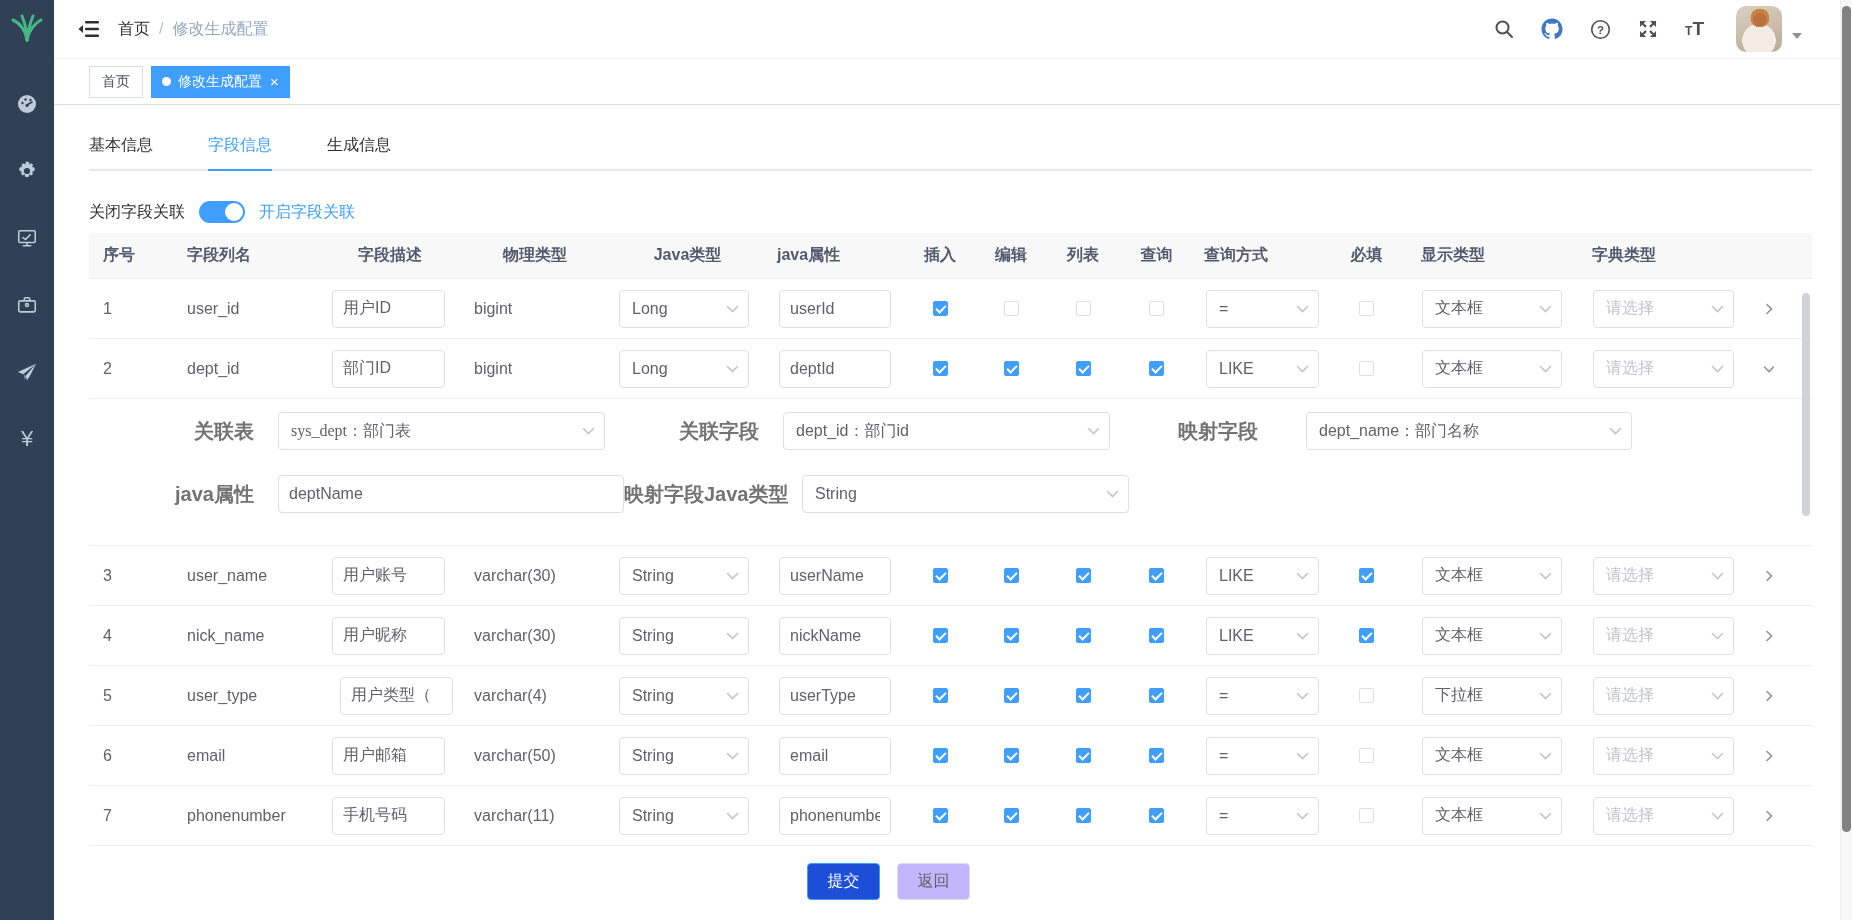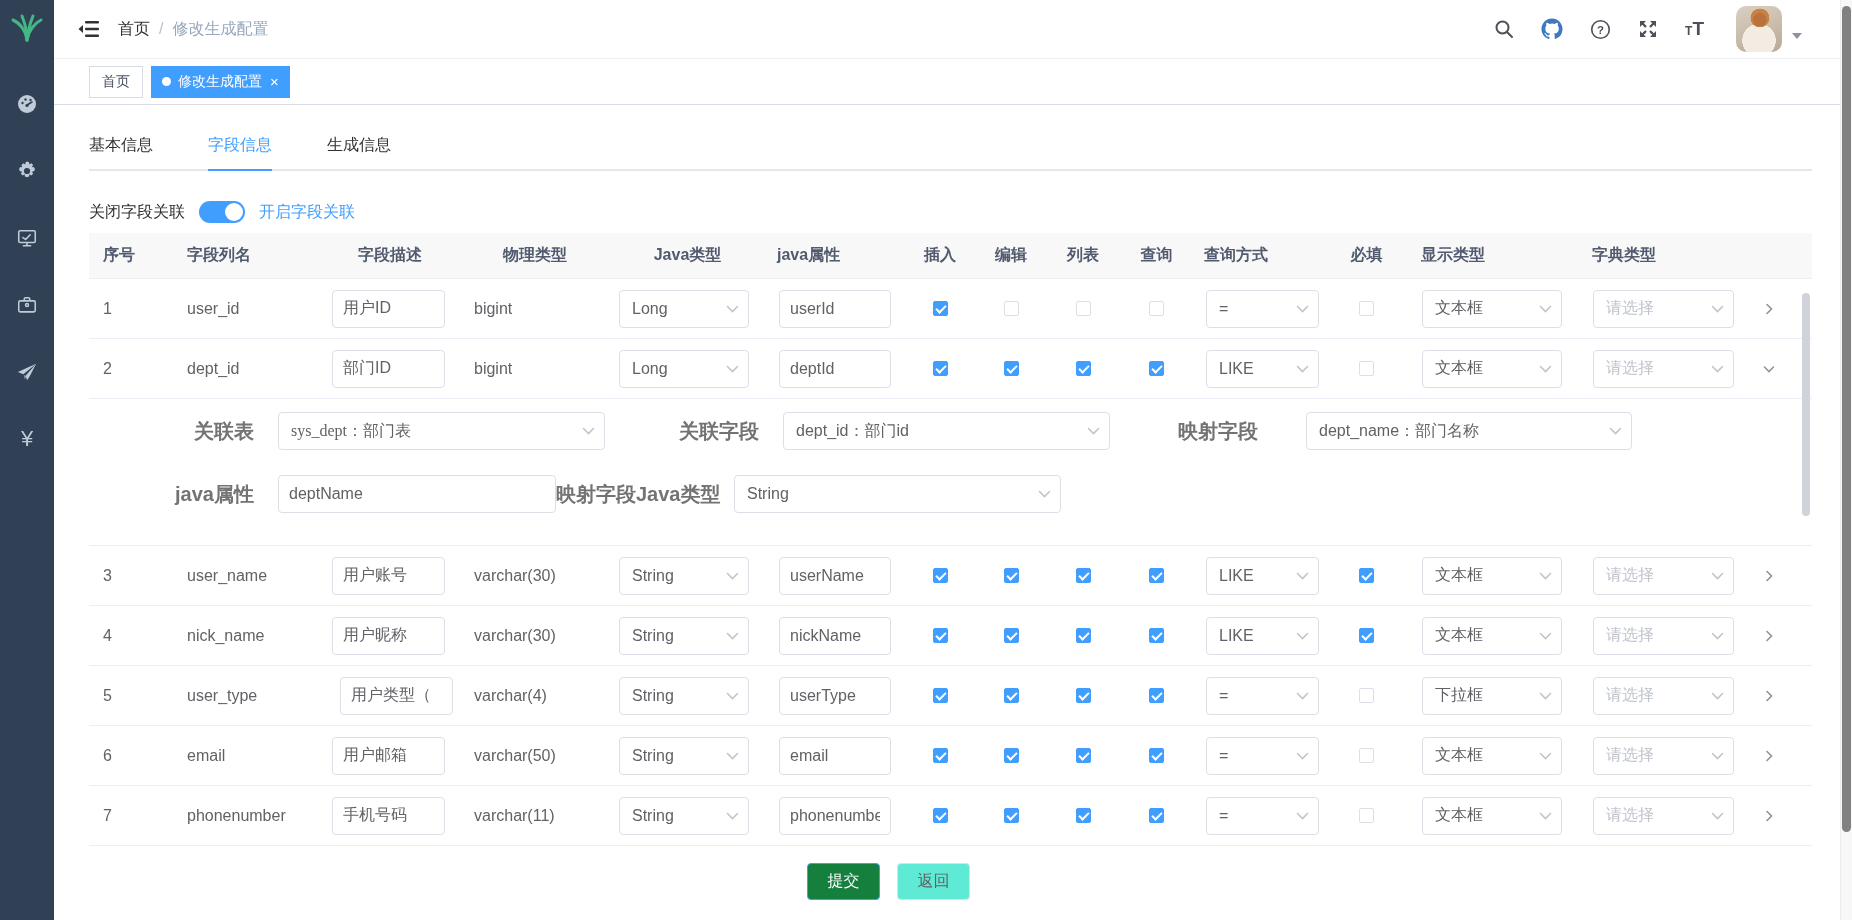--- a/index.html
+++ b/index.html
@@ -70,22 +70,22 @@
   .arrow-btn { display:flex; justify-content:center; align-items:center; cursor:pointer; color:#909399; }
   
   .exp { height:147px; border-bottom:1px solid #ebeef5; padding-top:13px; background:#fff; }
   .exp-row { display:flex; align-items:center; height:38px; margin-bottom:25px; }
   .exp-label { font-size:20px; font-weight:700; color:#737373; text-align:right; white-space:nowrap; }
   
   .inner-scroll { position:absolute; top:60px; right:2px; width:8px; height:223px; border-radius:4px; background:#d0d3d9; cursor:pointer; }
   
   .footer { height:73px; position:relative; }
   .btn { position:absolute; top:17px; height:37px; width:73px; border-radius:4px; font-size:16px; display:flex; align-items:center; justify-content:center; cursor:pointer; font-family:inherit; }
-  .btn-submit { left:753px; background:#15803d; color:#fff; border:1px solid #409eff; }
-  .btn-back { left:843px; background:#5eead4; color:#606266; border:1px solid #dcdfe6; }
+  .btn-submit { left:753px; background:#1d4ed8; color:#fff; border:1px solid #409eff; }
+  .btn-back { left:843px; background:#c4b5fd; color:#606266; border:1px solid #dcdfe6; }
   
   .pagebar { position:fixed; right:0; top:0; width:12px; height:920px; background:#f7f7f7; border-left:1px solid #ececec; z-index:40; }
   .pagebar .thumb { position:absolute; left:1px; top:6px; width:9px; height:826px; border-radius:5px; background:#818181; cursor:pointer; }
 </style>
 </head>
 <body>
 
 <div class="sidebar">
   <div class="logo">
     <svg width="34" height="30" viewBox="0 0 34 30" fill="none" stroke="#43b884" stroke-width="3" stroke-linecap="round">
@@ -378,21 +378,21 @@
           <div class="exp-label" style="width: 196px; padding-right: 48px;">映射字段</div>
           <div class="sel" style="width: 326px;">
             <span class="val">dept_name：部门名称</span>
             <svg width="13" height="8" viewBox="0 0 13 8" fill="none" stroke="#c0c4cc" stroke-width="1.6" stroke-linecap="round">
               <path d="M1.5 1.5l5 5 5-5"></path>
             </svg>
           </div>
         </div>
         <div class="exp-row">
           <div class="exp-label" style="width: 189px; padding-right: 24px;">java属性</div>
-          <input class="inp" value="deptName" style="width: 278px;">
+          <input class="inp" value="deptName" style="width: 346px;">
           <div class="exp-label" style="width: 178px; padding-right: 24px;">映射字段Java类型</div>
           <div class="sel" style="width: 327px;">
             <span class="val">String</span>
             <svg width="13" height="8" viewBox="0 0 13 8" fill="none" stroke="#c0c4cc" stroke-width="1.6" stroke-linecap="round">
               <path d="M1.5 1.5l5 5 5-5"></path>
             </svg>
           </div>
         </div>
       </div>
       <div class="trow grid-cols">

